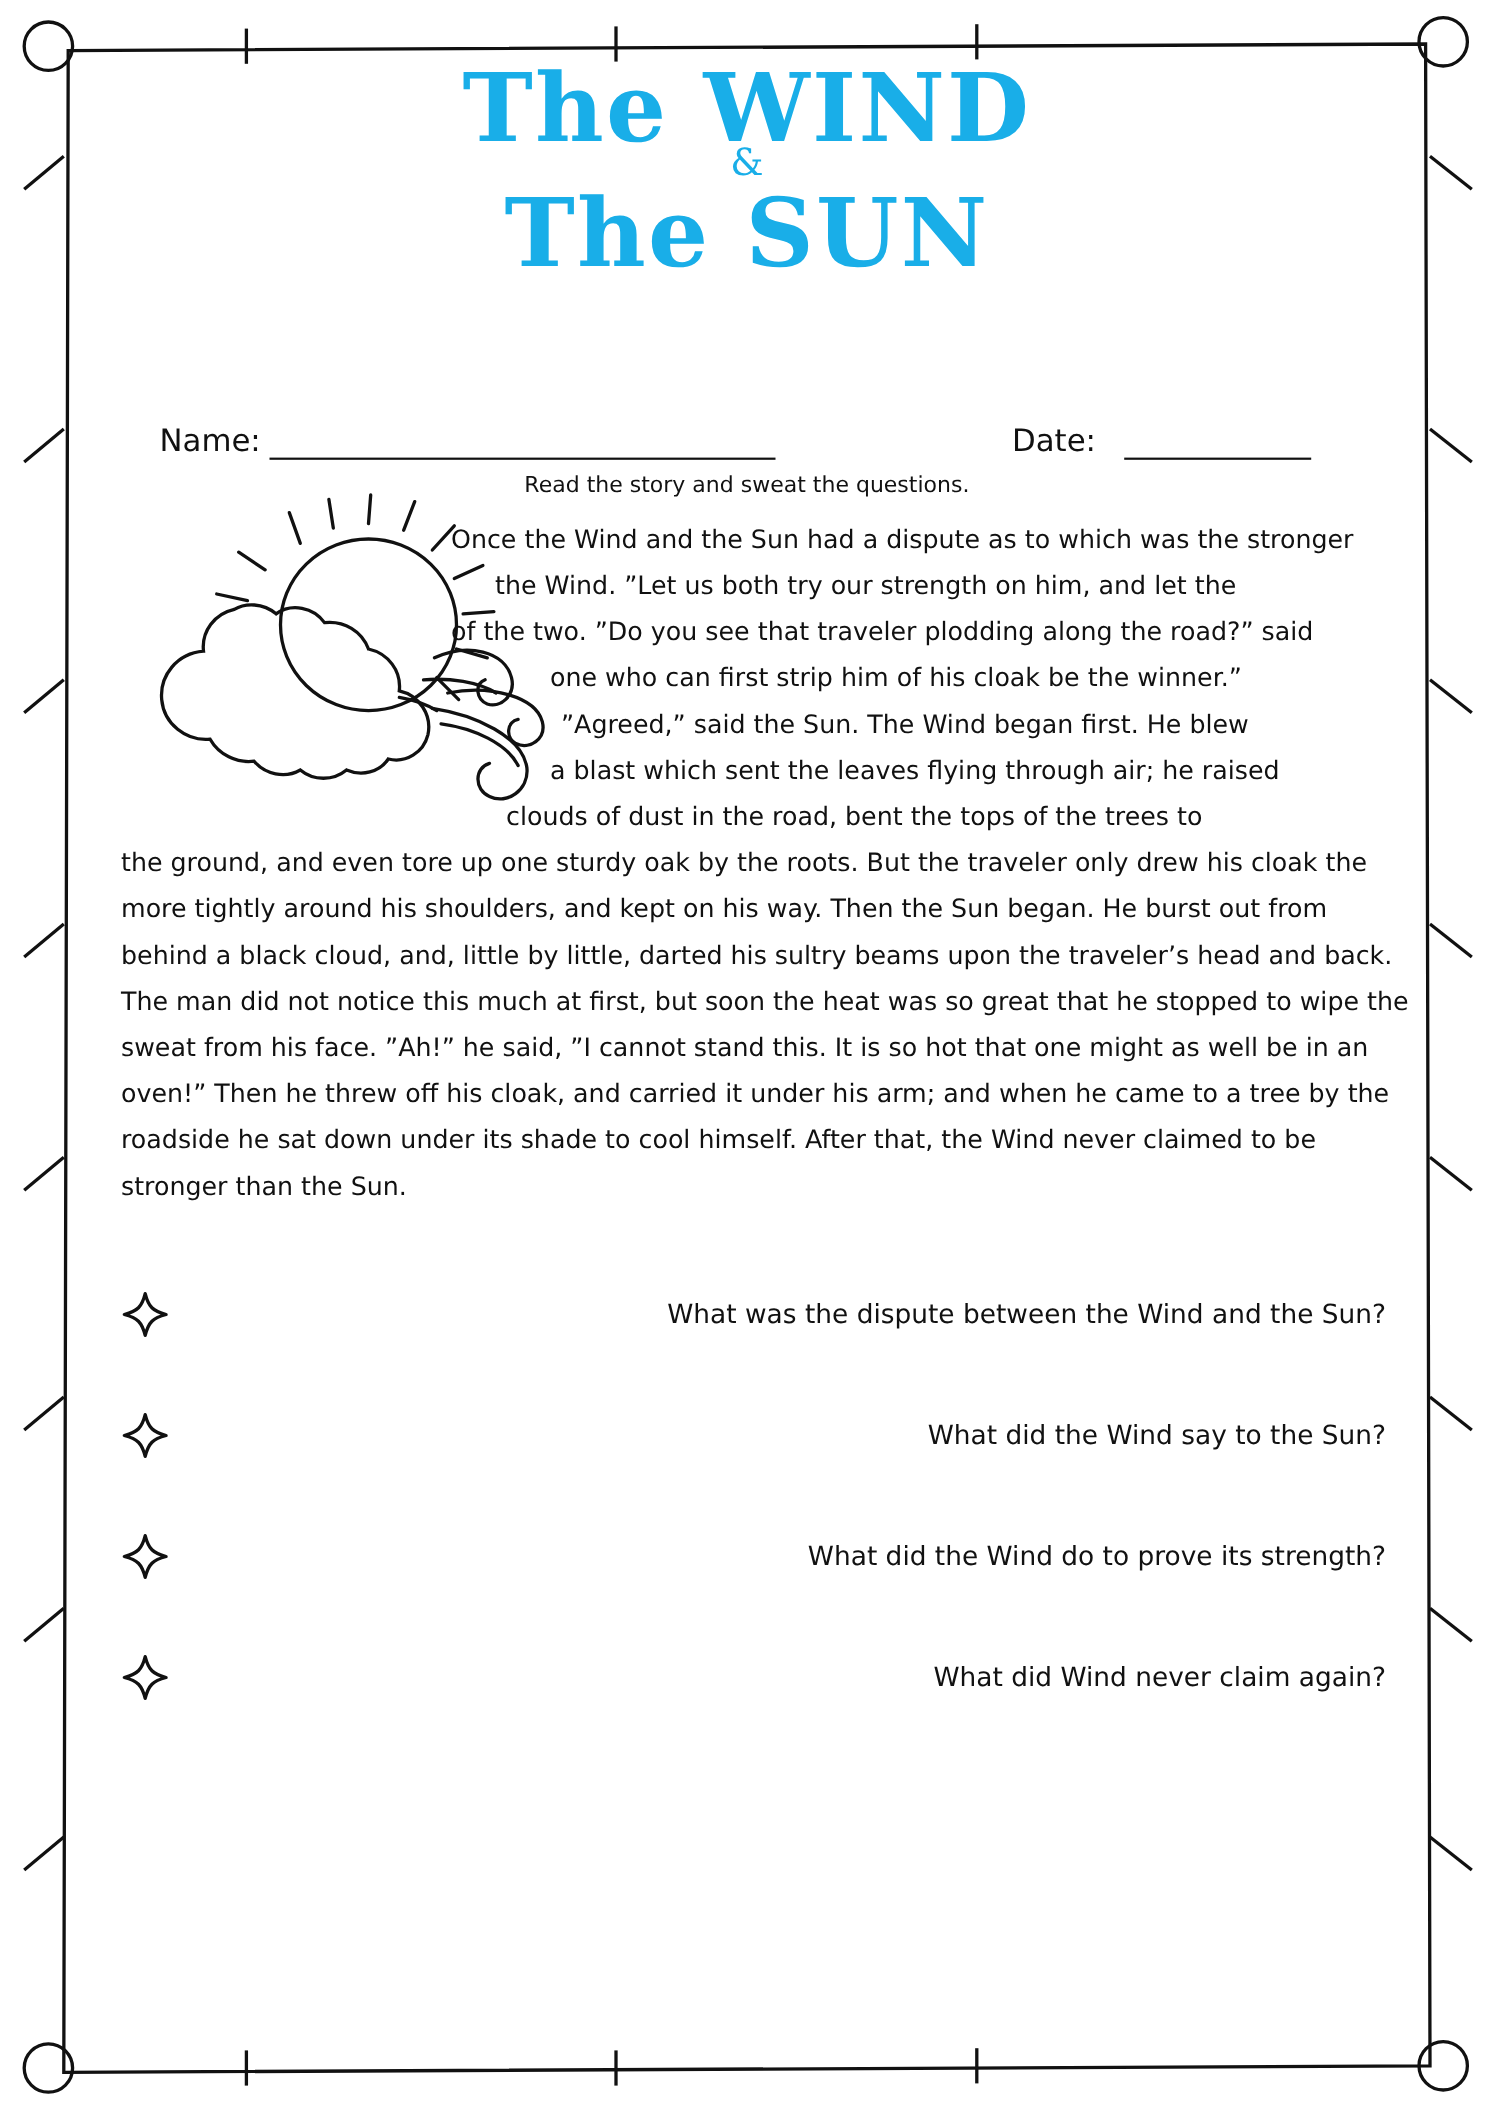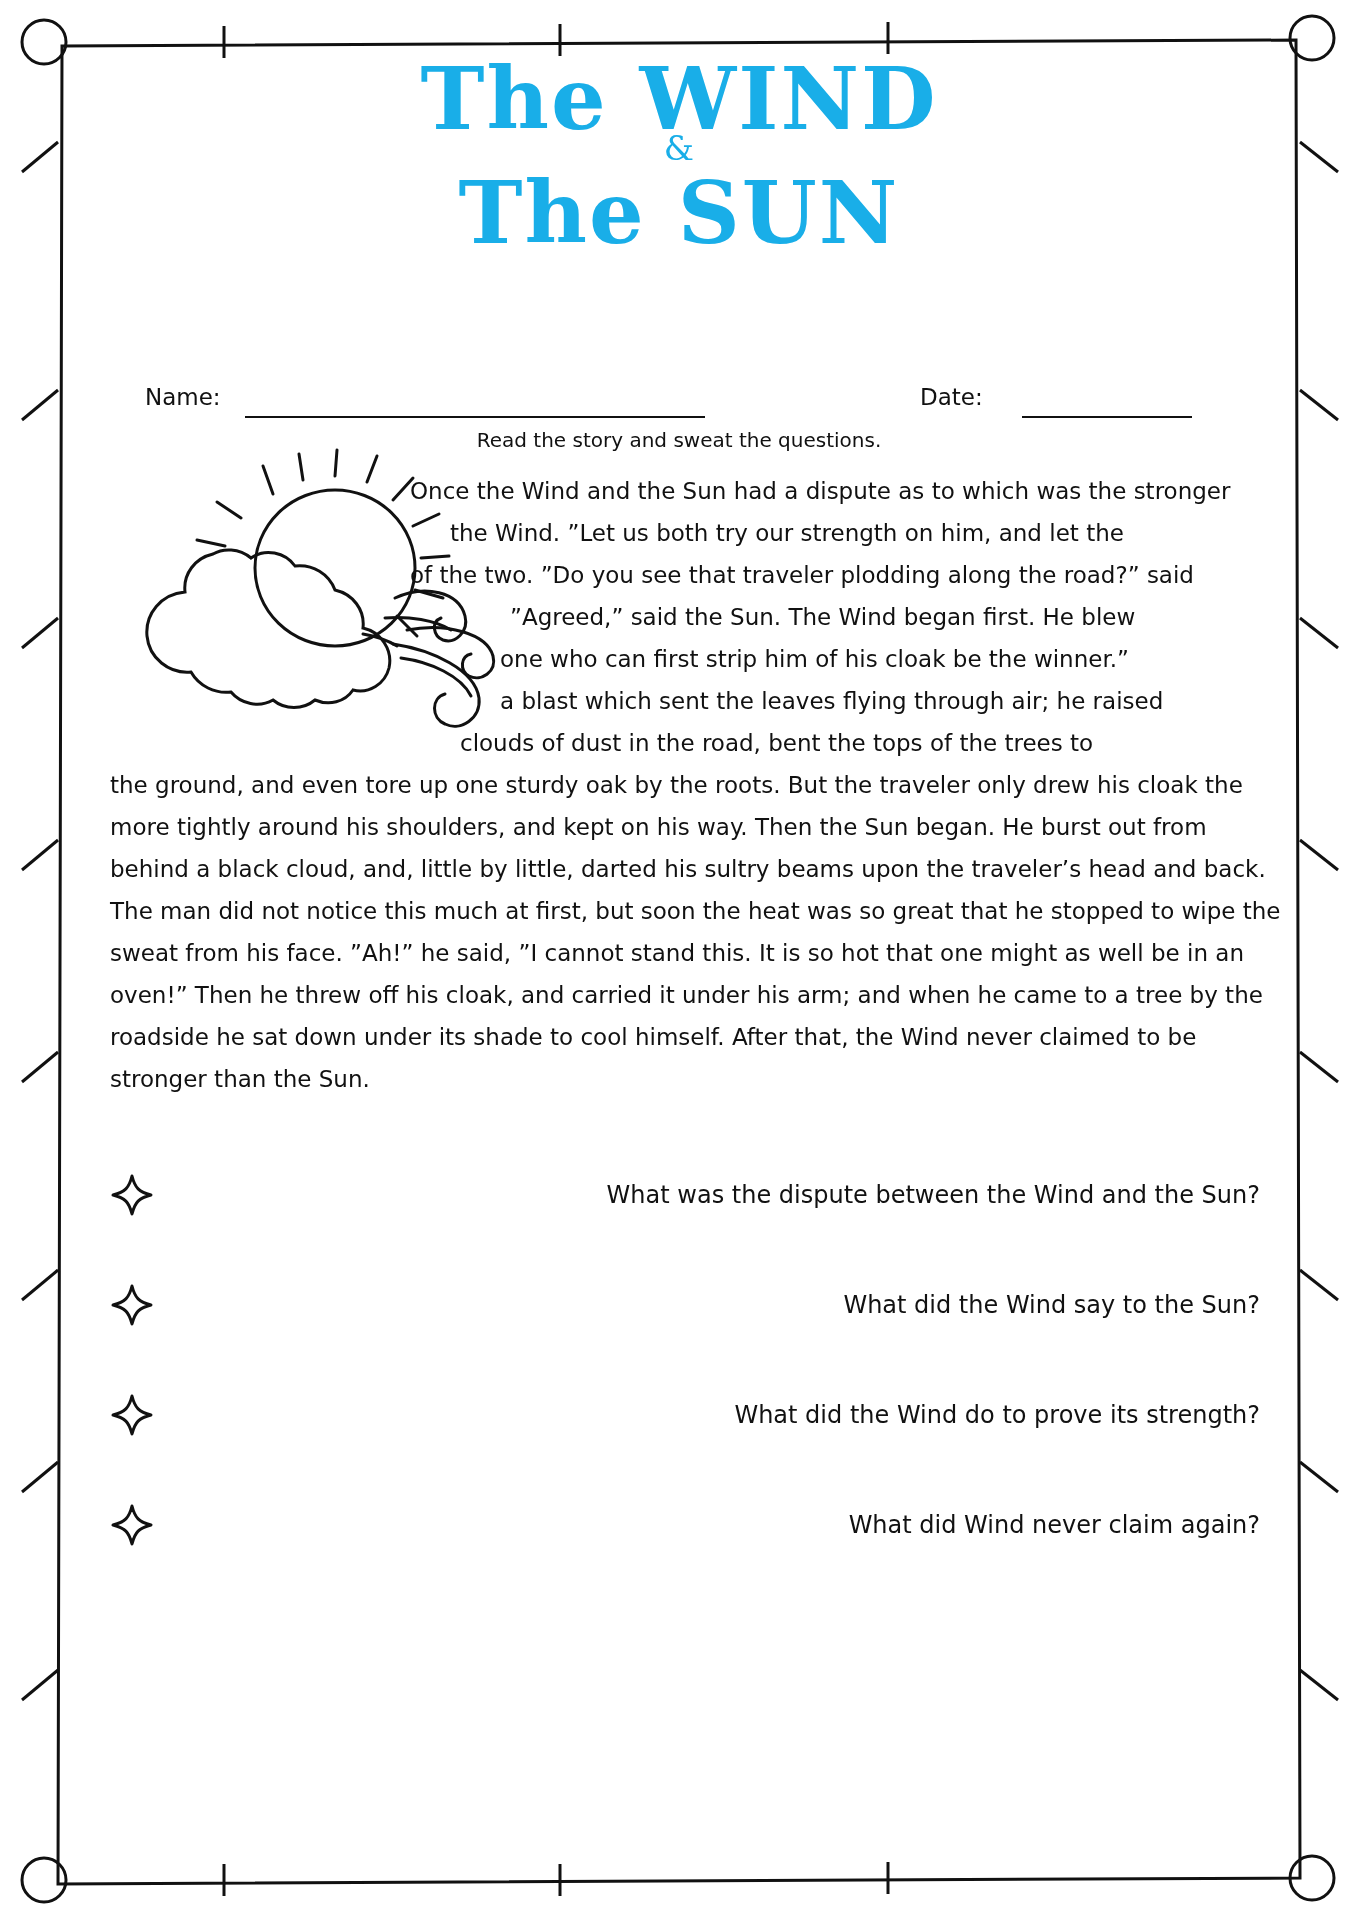--- a/index.html
+++ b/index.html
@@ -62,21 +62,21 @@
   
   .namedate {
     position: absolute;
     top: 384px;
     left: 0;
     width: 1358px;
     height: 40px;
   }
   .nd-label {
     position: absolute;
-    font-size: 23px;
+    font-size: 28px;
     color: #111;
     font-family: "DejaVu Sans", sans-serif;
   }
   .nd-rule {
     position: absolute;
     border-bottom: 2px solid #111;
     height: 0;
   }
   #name-label { left: 145px; top: 0px; }
   #name-rule  { left: 245px; top: 32px; width: 460px; }
@@ -240,22 +240,22 @@
       <path d="M290,170 c24,-2 50,2 66,12"></path>
       <path d="M306,210 c30,4 60,18 70,38"></path>
       <path d="M268,186 c12,2 24,6 34,12"></path>
     </g>
   </svg>
 
   <div class="story">
     <span class="story-indent si1">Once the Wind and the Sun had a dispute as to which was the stronger</span>
     <span class="story-indent si3">the Wind. ”Let us both try our strength on him, and let the</span>
     <span class="story-indent si2">of the two. ”Do you see that traveler plodding along the road?” said</span>
+    <span class="story-indent si4">one who can first strip him of his cloak be the winner.”</span>
     <span class="story-indent si5">”Agreed,” said the Sun. The Wind began first. He blew</span>
-    <span class="story-indent si4">one who can first strip him of his cloak be the winner.”</span>
     <span class="story-indent si6">a blast which sent the leaves flying through air; he raised</span>
     <span class="story-indent si7">clouds of dust in the road, bent the tops of the trees to</span>
     <span class="story-indent si-none">the ground, and even tore up one sturdy oak by the roots. But the traveler only drew his cloak the more tightly around his shoulders, and kept on his way. Then the Sun began. He burst out from behind a black cloud, and, little by little, darted his sultry beams upon the traveler’s head and back. The man did not notice this much at first, but soon the heat was so great that he stopped to wipe the sweat from his face. ”Ah!” he said, ”I cannot stand this. It is so hot that one might as well be in an oven!” Then he threw off his cloak, and carried it under his arm; and when he came to a tree by the roadside he sat down under its shade to cool himself. After that, the Wind never claimed to be stronger than the Sun.</span>
   </div>
 
   <div class="questions">
 
     <div class="question-row">
       <svg class="q-bullet" viewBox="0 0 44 44" xmlns="http://www.w3.org/2000/svg">
         <path d="M22,3 C25,15 29,19 41,22 C29,25 25,29 22,41 C19,29 15,25 3,22 C15,19 19,15 22,3 Z" fill="none" stroke="#111" stroke-width="3" stroke-linejoin="round"></path>

